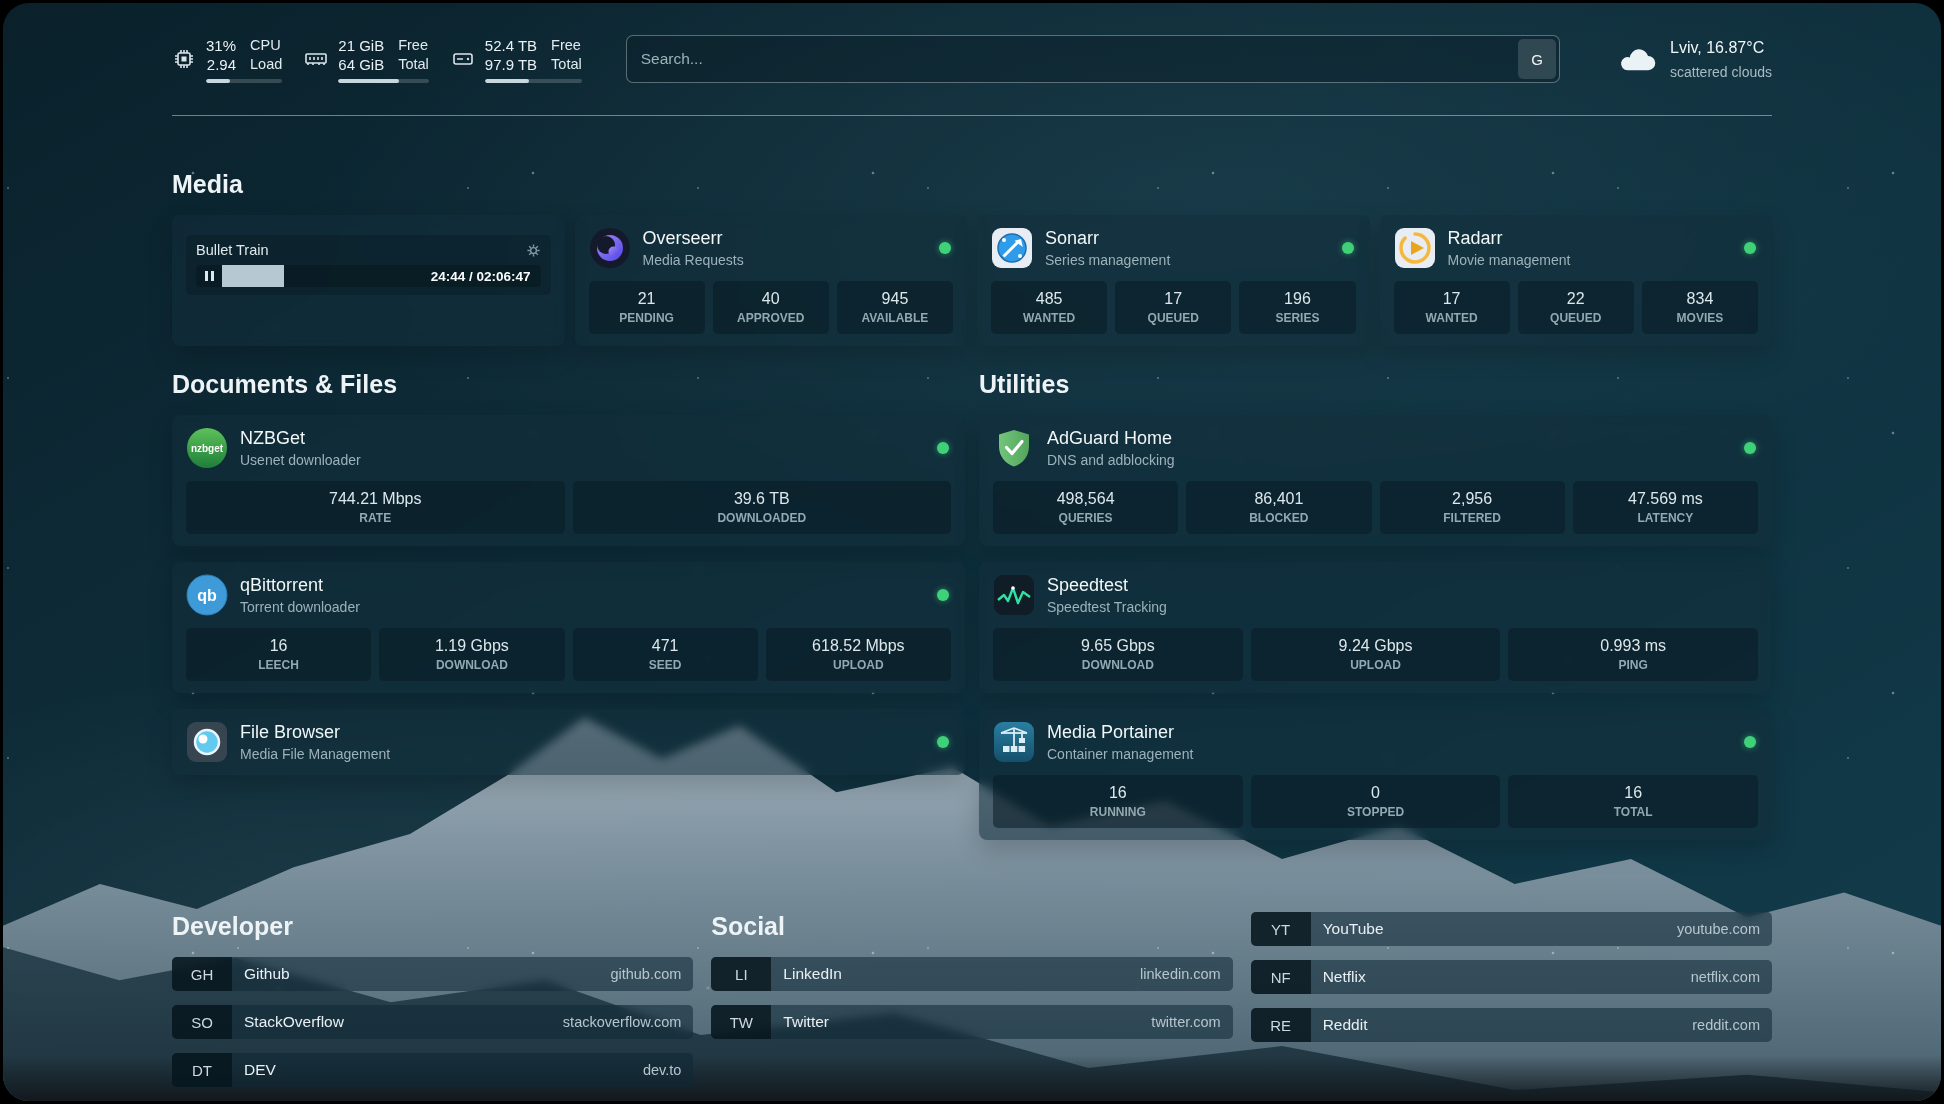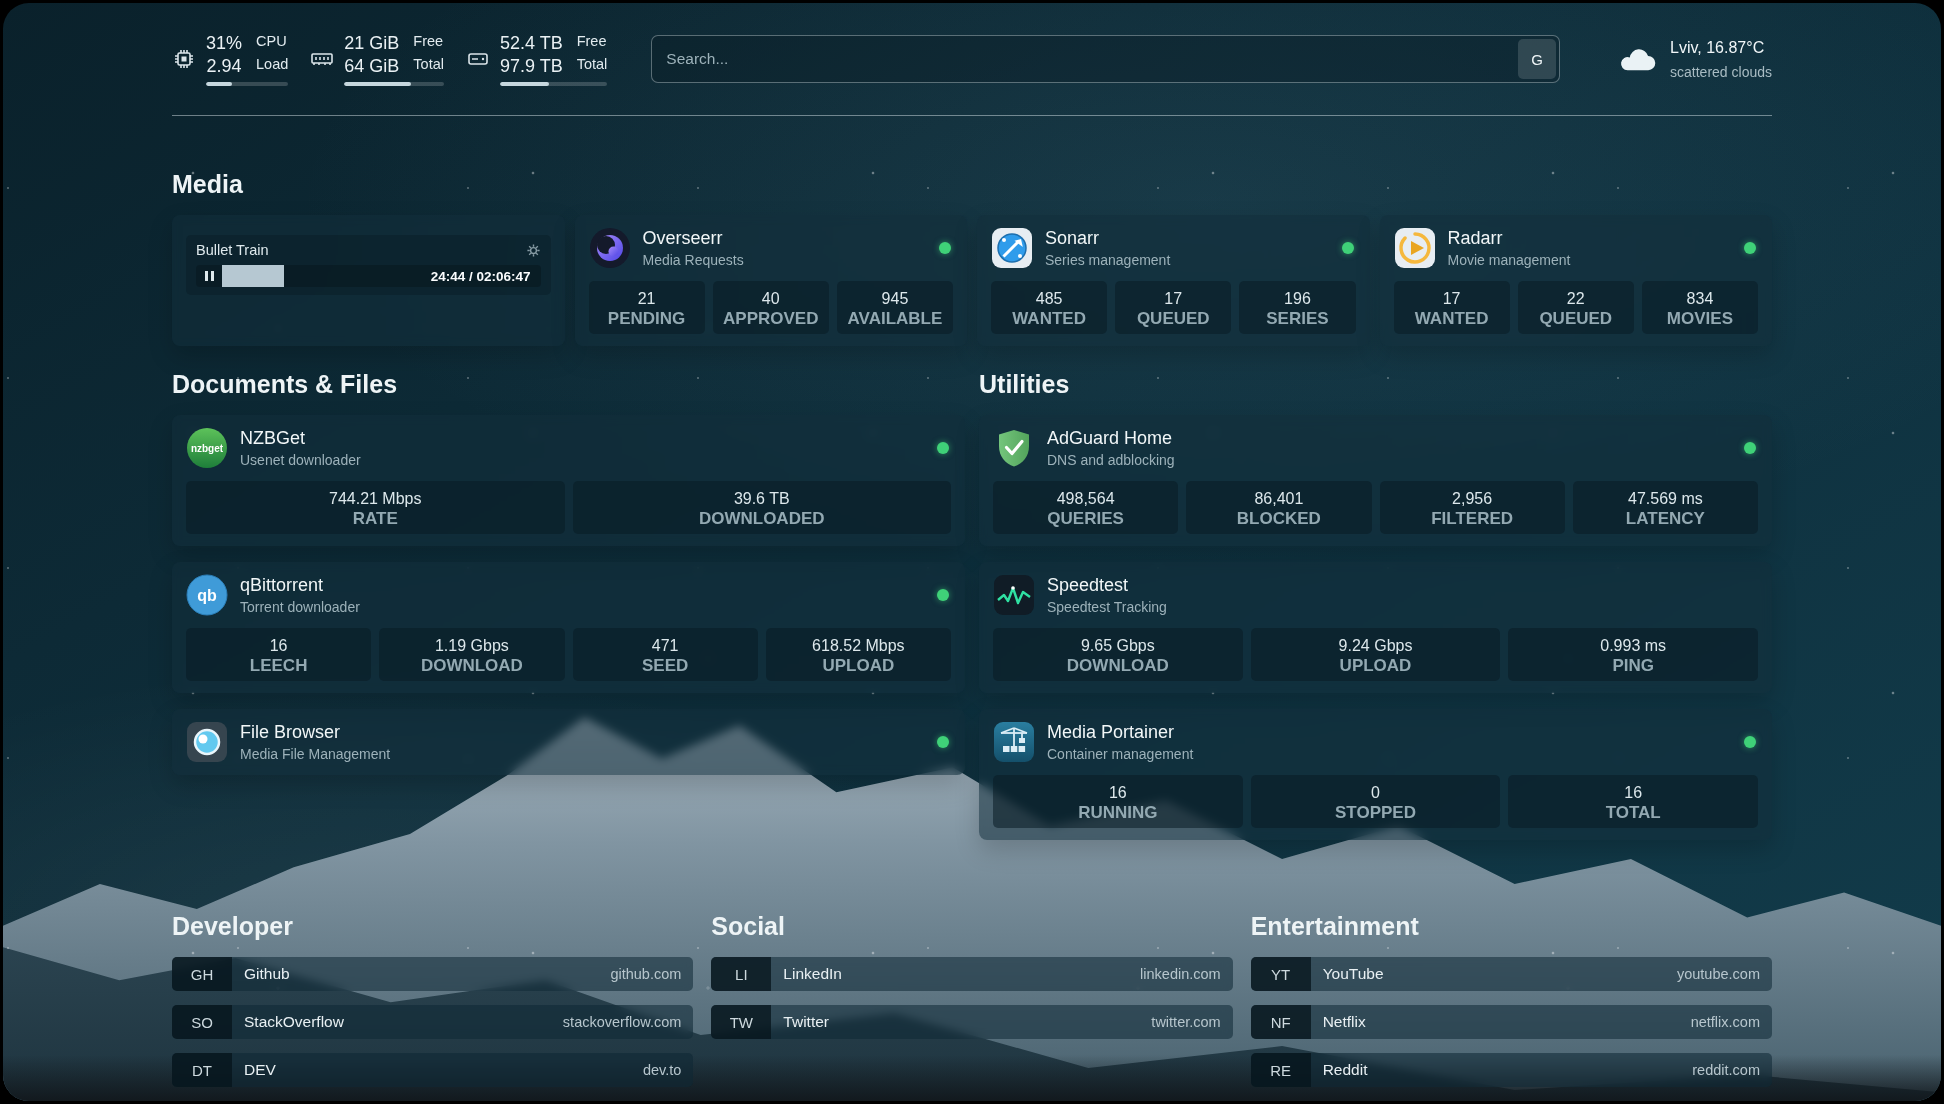--- a/index.html
+++ b/index.html
@@ -26,21 +26,21 @@
     background-position:20px 40px, 120px 90px, 60px 160px; }
   .bottom-fade { position:absolute; left:0; right:0; bottom:0; height:46px;
     background:linear-gradient(180deg, transparent, rgba(17,22,26,.9)); }
   
   .ui { position:absolute; inset:0; padding:0 169px; }
   .topbar { height:112px; display:flex; align-items:center; }
   .sys-widgets { display:flex; gap:22px; }
   .widget { display:flex; align-items:center; gap:10px; }
   .widget .w-icon svg { width:24px; height:24px; display:block; }
   .w-grid { display:grid; grid-template-columns:auto auto; column-gap:14px; line-height:1.3; }
-  .w-val { text-align:center; font-size:18px; color:#eaf1f4; }
+  .w-val { text-align:right; font-size:15px; color:#eaf1f4; }
   .w-lab { text-align:left; font-size:14.5px; color:#e2ebef; }
   .w-bar { margin-top:4px; height:4px; border-radius:2px; background:rgba(255,255,255,.18); overflow:hidden; }
   .w-fill { height:100%; border-radius:2px; background:#c6d7de; }
   .searchbar { flex:1; margin:0 56px 0 44px; height:48px; display:flex; align-items:stretch;
     border:1px solid rgba(235,245,248,.35); border-radius:7px; background:rgba(8,26,34,.35); overflow:hidden;justify-content:flex-end; }
   .search-input { flex:1; background:transparent; border:none; outline:none; color:#e4edf0; font-size:15.5px; padding:0 14px; }
   .search-input::placeholder { color:#9db2ba; }
   .search-btn { width:38px; margin:3px; border-radius:5px; display:flex; align-items:center; justify-content:center;
     background:rgba(255,255,255,.14); color:#f0f6f8; font-size:15px; cursor:pointer; }
   .weather { display:flex; align-items:center; gap:12px; }
@@ -57,21 +57,21 @@
   .svc-head { display:flex; align-items:center; gap:12px; position:relative; }
   .svc-icon { width:42px; height:42px; flex:none; }
   .svc-icon svg { width:100%; height:100%; display:block; }
   .svc-name { font-size:18px; font-weight:500; color:#f2f7f8; }
   .svc-sub { font-size:14px; color:#9db2ba; margin-top:3px; }
   .status-dot { position:absolute; right:2px; top:50%; transform:translateY(-50%);
     width:12px; height:12px; border-radius:50%; background:#3fd178; box-shadow:0 0 6px rgba(63,209,120,.6); }
   .stats { display:flex; gap:8px; margin-top:12px; }
   .stat { flex:1; background:rgba(9,28,37,.55); border-radius:5px; padding:8px 4px; text-align:center; }
   .stat-val { font-size:16px; color:#dde8ec; line-height:20px; }
-  .stat-lab { font-size:17px; font-weight:700; color:#93a9b2; line-height:15px; margin-top:2px; }
+  .stat-lab { font-size:12px; font-weight:700; color:#93a9b2; line-height:15px; margin-top:2px; }
   
   .np-panel { margin-top:8px; background:rgba(9,28,37,.45); border-radius:5px; padding:6px 10px 8px; }
   .np-row { display:flex; align-items:center; justify-content:space-between; }
   .np-title { font-size:14.5px; color:#dfe9ed; line-height:18px; }
   .gear-icon svg { width:15px; height:15px; display:block; opacity:.85; }
   .player { position:relative; margin-top:6px; height:22px; background:rgba(10,27,36,.8); border-radius:4px; overflow:hidden; }
   .pause { position:absolute; left:0; top:0; bottom:0; width:26px; display:flex; align-items:center; justify-content:center; gap:3px; z-index:3; }
   .pause i { display:block; width:3px; height:10px; background:#dfe9ed; }
   .p-track { position:absolute; left:26px; right:0; top:0; bottom:0; }
   .p-fill { height:100%; background:#b6c8d2; }
@@ -571,21 +571,20 @@
           <span class="bm-url">linkedin.com</span>
         </div>
         <div class="bm-row">
           <span class="bm-abbr">TW</span>
           <span class="bm-name">Twitter</span>
           <span class="bm-url">twitter.com</span>
         </div>
       </div>
 
       <div class="bm-col">
-        <h2 class="section-title">Entertainment</h2>
         <div class="bm-row">
           <span class="bm-abbr">YT</span>
           <span class="bm-name">YouTube</span>
           <span class="bm-url">youtube.com</span>
         </div>
         <div class="bm-row">
           <span class="bm-abbr">NF</span>
           <span class="bm-name">Netflix</span>
           <span class="bm-url">netflix.com</span>
         </div>

